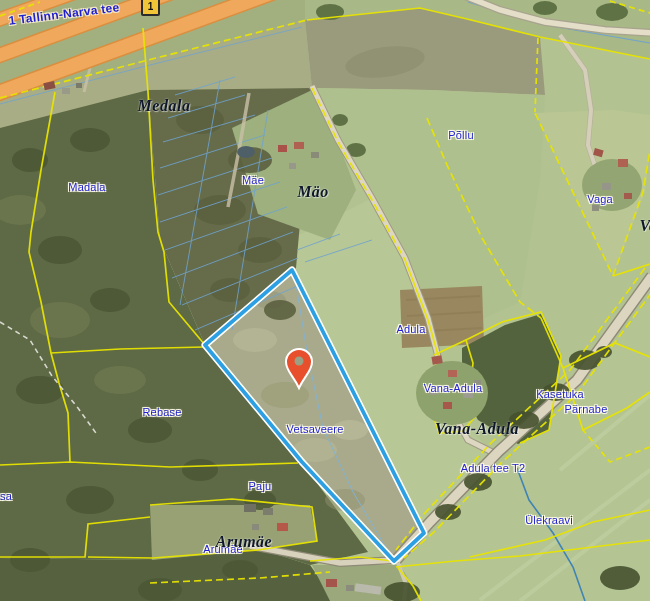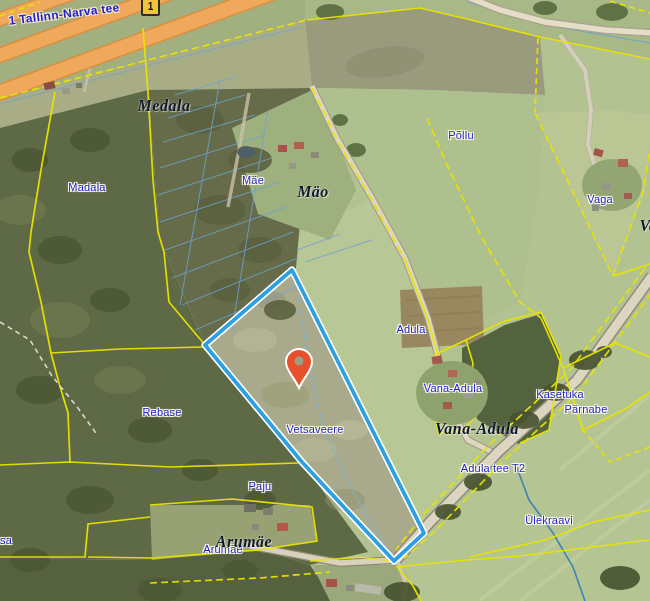--- a/index.html
+++ b/index.html
@@ -249,21 +249,21 @@
       <div class="lbl place" style="left: 411px; top: 329px; text-align: center;">Adula</div>
       <div class="lbl place" style="left: 453px; top: 388px;">Vana-Adula</div>
       <div class="lbl place" style="left: 512px; top: 394px; margin-left: 48px;">Kasetuka</div>
       <div class="lbl place" style="left: 586px; top: 409px;">Pärnabe</div>
       <div class="lbl place" style="left: 162px; top: 412px;">Rebase</div>
       <div class="lbl place" style="left: 315px; top: 409px; margin-top: 20px;">Vetsaveere</div>
       <div class="lbl place" style="left: 260px; top: 486px;">Paju</div>
       <div class="lbl place" style="left: 223px; top: 549px;">Arumäe</div>
       <div class="lbl place" style="left: 493px; top: 468px;">Adula tee T2</div>
       <div class="lbl place" style="left: 549px; top: 494px; margin-top: 26px;">Ülekraavi</div>
-      <div class="lbl place" style="left: 6px; top: 540px;">sa</div>
+      <div class="lbl place" style="left: 6px; top: 496px;">sa</div>
       <div class="lbl village" style="left: 128px; top: 106px;">Medala</div>
       <div class="lbl village" style="left: 277px; top: 192px;">Mäo</div>
       <div class="lbl village" style="left: 621px; top: 226px;">Vaga</div>
       <div class="lbl village" style="left: 441px; top: 429px;">Vana-Adula</div>
       <div class="lbl village" style="left: 208px; top: 542px;">Arumäe</div>
       <div class="lbl road" style="left: 64px; top: 14px; transform: translate(-50%, -50%) rotate(-7deg);">1 Tallinn-Narva tee</div>
     </div>
 
   <div id="road-badge">1</div>
 </div>

